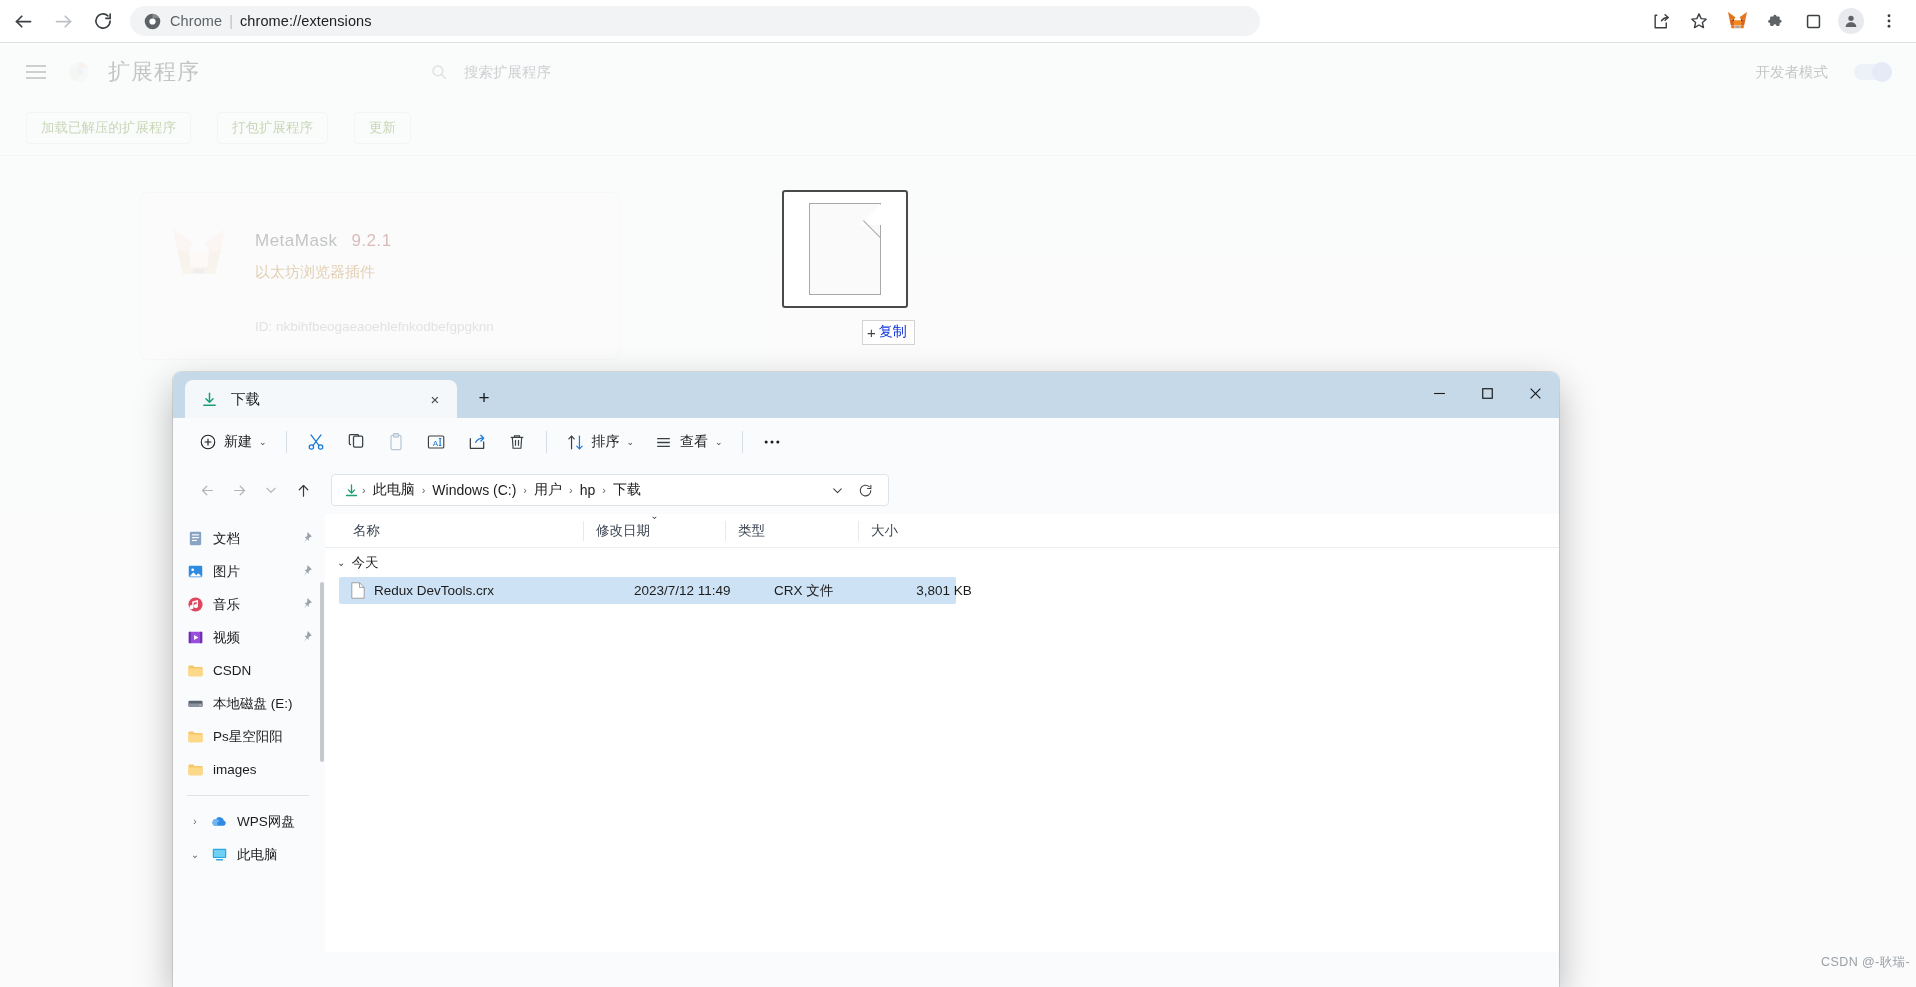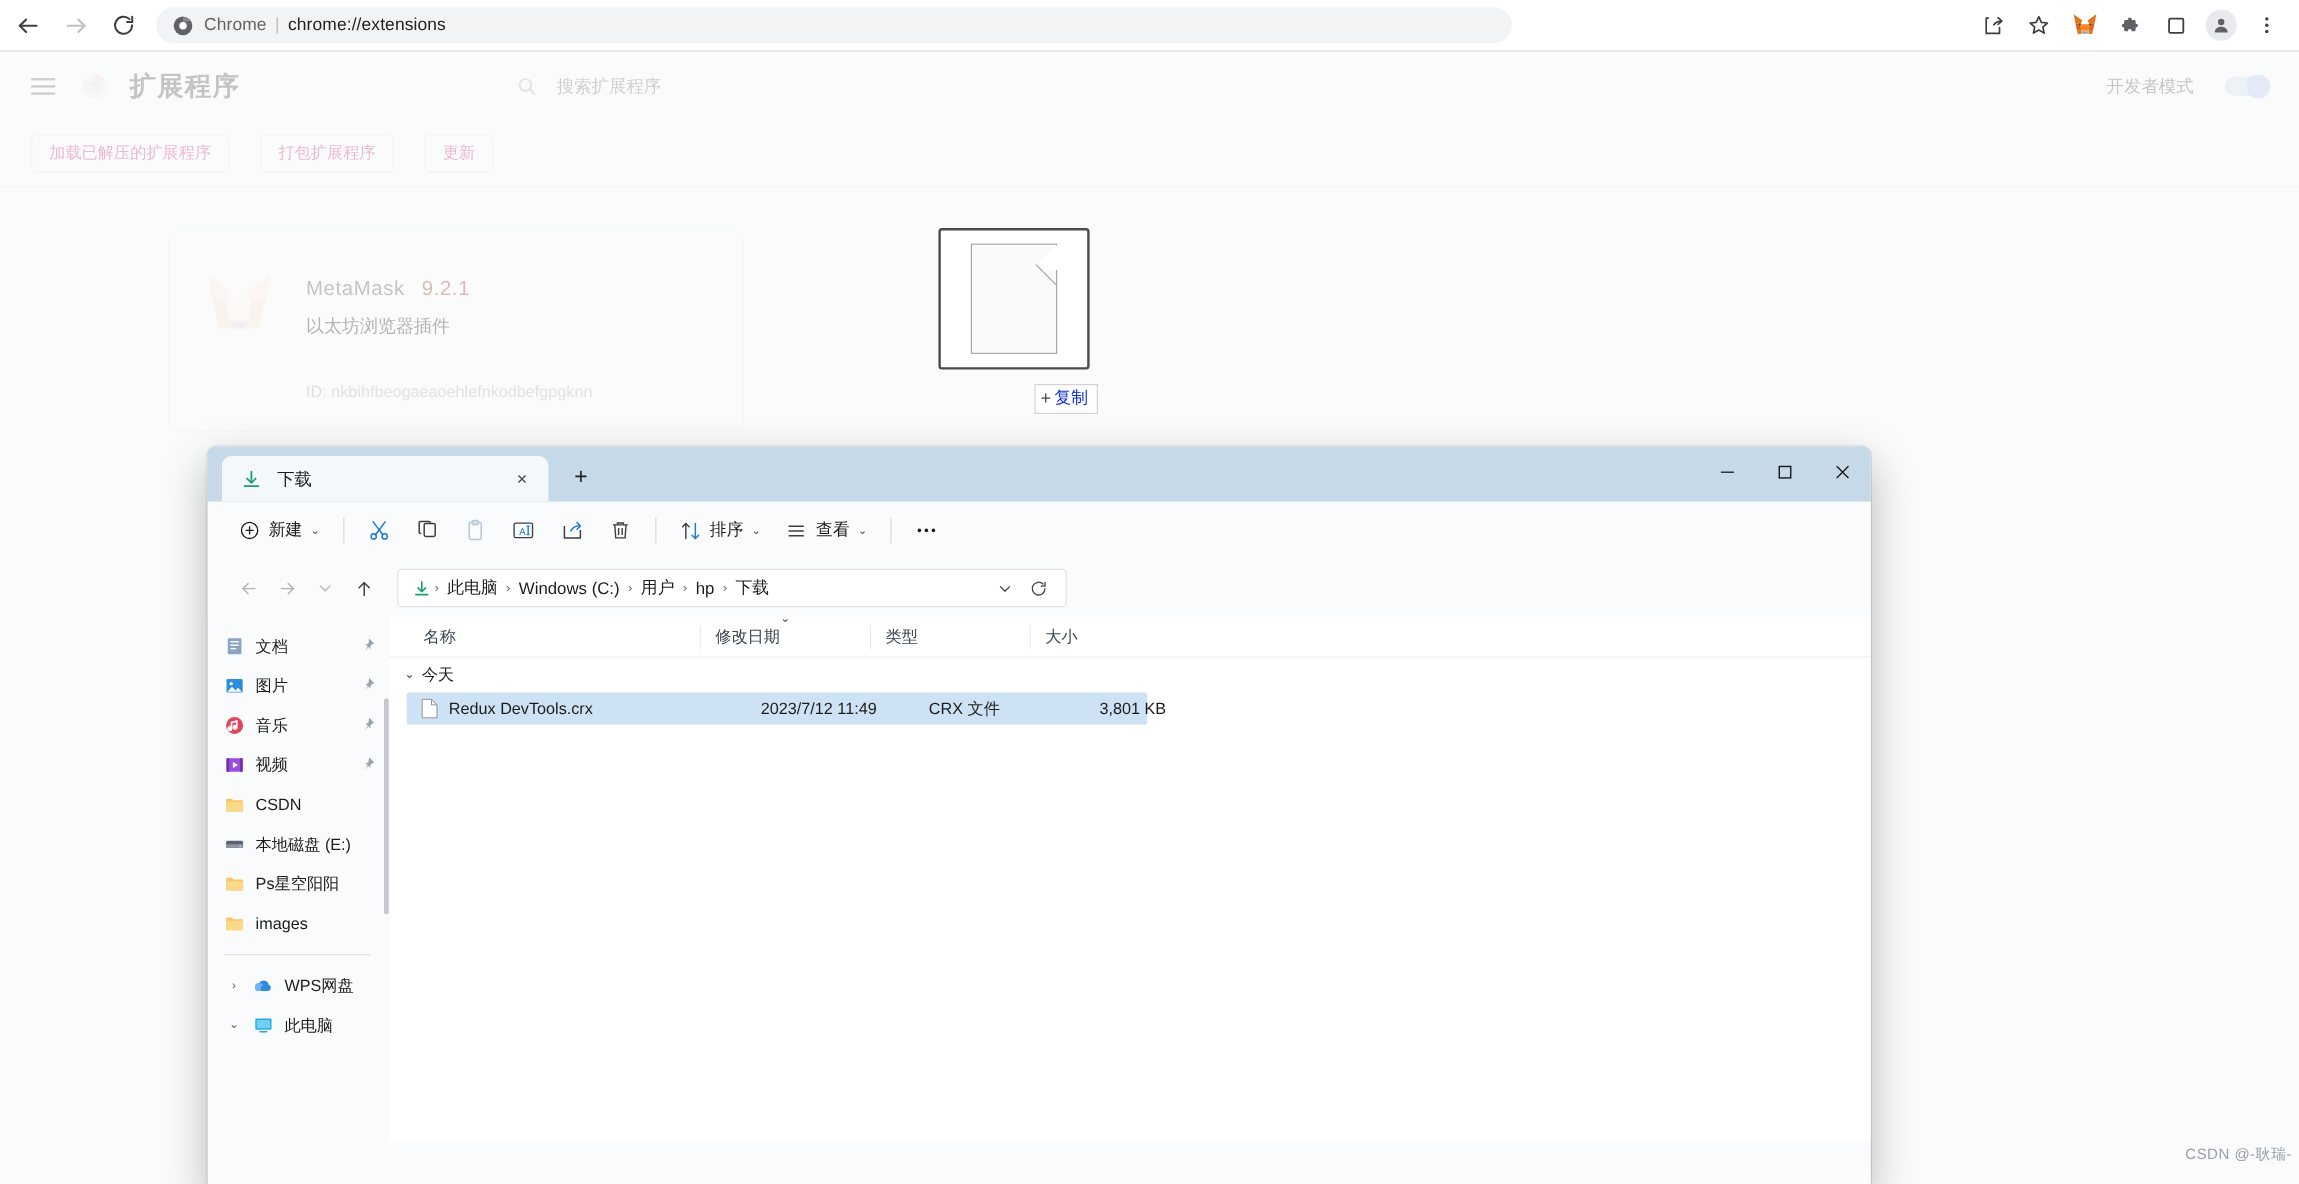--- a/index.html
+++ b/index.html
@@ -87,21 +87,21 @@
   }
   .hamburger { width: 20px; height: 14px; position: relative; cursor: pointer; }
   .hamburger i {
     position: absolute; left: 0; width: 20px; height: 2px; background: #5f6368;
   }
   .hamburger i:nth-child(1){ top: 0; }
   .hamburger i:nth-child(2){ top: 6px; }
   .hamburger i:nth-child(3){ top: 12px; }
   .ext-logo { width: 22px; height: 22px; margin-left: 22px; }
   .ext-title {
-    margin-left: 18px; font-size: 22px; color: #3c4043; letter-spacing: 1px; font-weight: bold;
+    margin-left: 18px; font-size: 22px; color: #3c4043; letter-spacing: 1px;
   }
   .ext-search {
     margin-left: 230px; display: flex; align-items: center; gap: 16px;
   }
   .ext-search-text { font-size: 14.5px; color: #5f6368; }
   .devmode {
     margin-left: auto; display: flex; align-items: center; gap: 26px; text-align: center;
   }
   .devmode-label { font-size: 14.5px; color: #3c4043; }
   .toggle {
@@ -111,38 +111,38 @@
   .toggle::after {
     content:""; position: absolute; right: -2px; top: -2px;
     width: 20px; height: 20px; border-radius: 50%; background: #a9c0e8;
   }
   .ext-actionbar {
     height: 56px; display: flex; align-items: center; gap: 26px; padding: 0 26px;
     border-bottom: 1px solid #dfe1e5;
   }
   .ext-action-btn {
     height: 32px; padding: 0 14px; border: 1px solid #dadce0; border-radius: 4px;
-    background: #f1f3f4; color: #be185d; font-size: 13.5px;
+    background: #f1f3f4; color: #4d7c0f; font-size: 13.5px;
     display: flex; align-items: center; cursor: pointer;
   }
   .ext-card {
     margin: 36px 26px 0 140px; width: 480px; height: 168px;
     background: #f3f4f5; border: 1px solid #e4e6e8; border-radius: 8px;
     padding: 22px 24px; position: relative;
   }
   .ext-fox {
     position: absolute; left: 28px; top: 34px; width: 60px; height: 56px;
   }
   .ext-card-name {
     position: absolute; left: 114px; top: 38px;
     font-size: 17px; color: #3c4043; letter-spacing: .5px;
   }
   .ext-card-ver { color: #7f1d1d; margin-left: 14px; }
   .ext-card-desc {
-    position: absolute; left: 114px; top: 70px; font-size: 15px; color: #000000; text-align: center;
+    position: absolute; left: 114px; top: 70px; font-size: 15px; color: #a16207; text-align: center;
   }
   .ext-card-id {
     position: absolute; left: 114px; top: 126px; font-size: 13.5px; color: #9aa0a6;
   }
 
   
   .drag-ghost {
     position: absolute; left: 782px; top: 190px; width: 126px; height: 118px;
     background: #ffffff; border: 2px solid #4a4a4a; border-radius: 3px;
     display: flex; align-items: center; justify-content: center;

